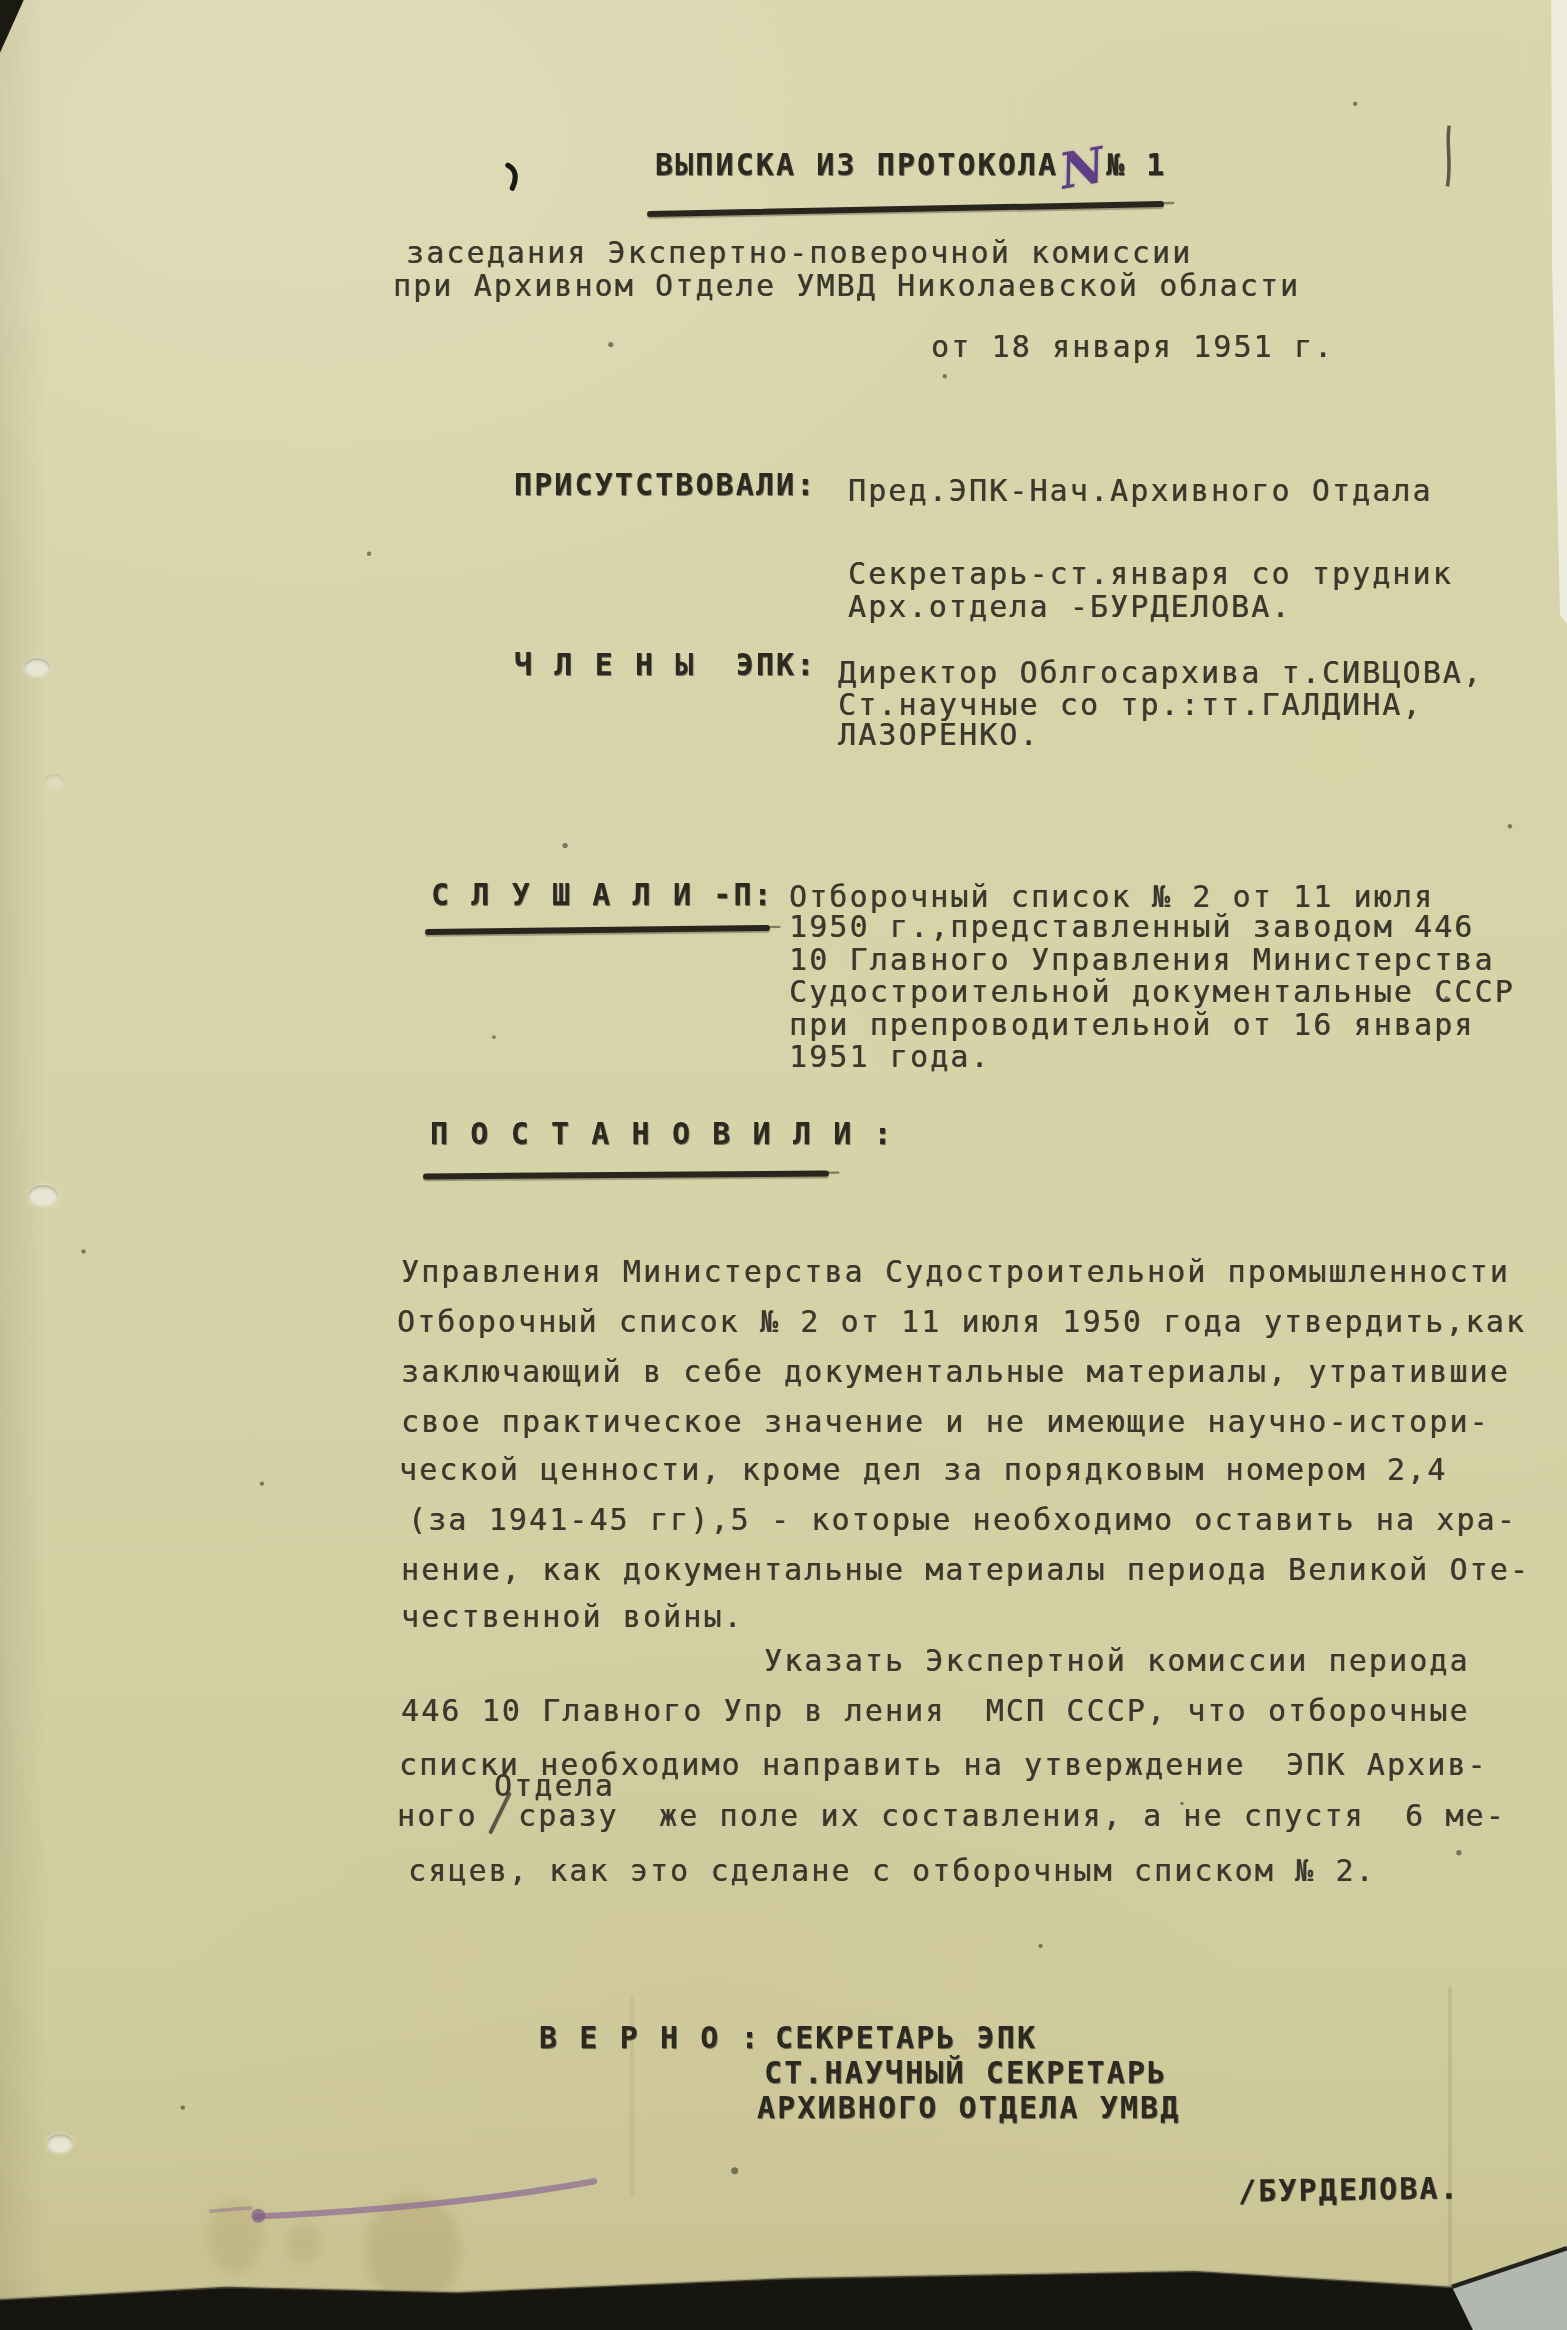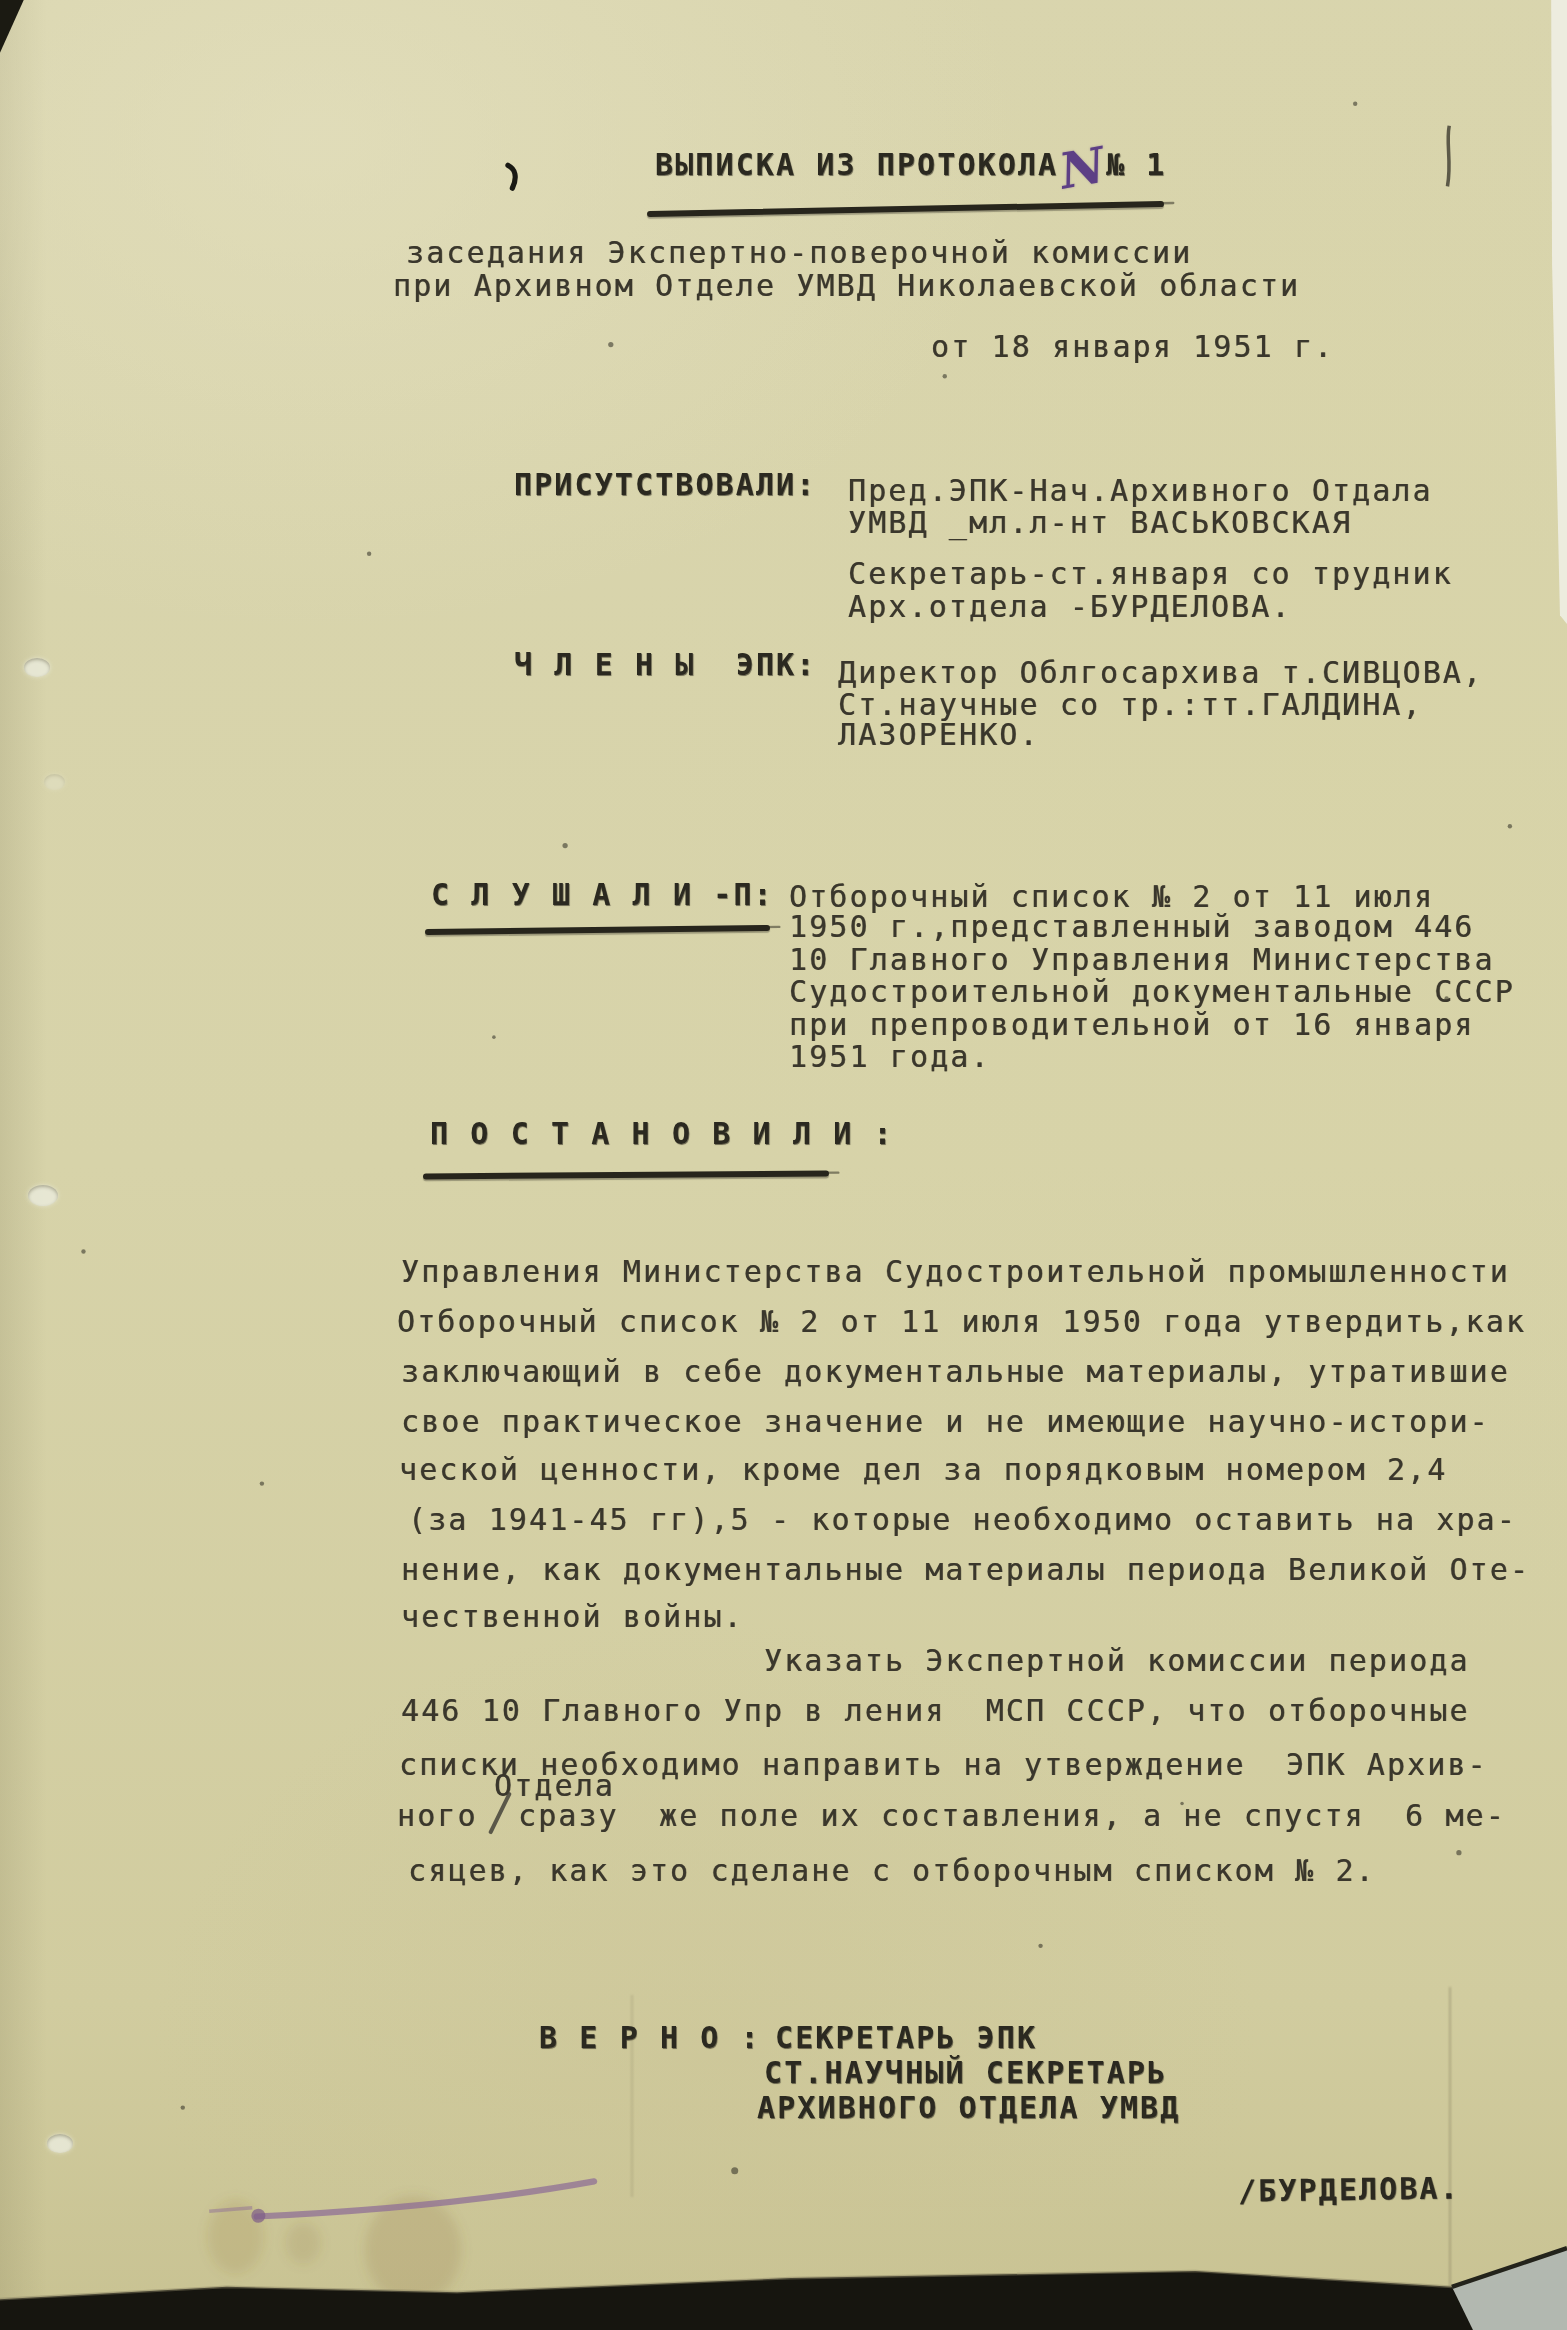--- a/index.html
+++ b/index.html
@@ -117,21 +117,20 @@
     <div class="purple-n" style="left:1048px;top:139px">N</div>
     <div class="t hdr" style="left:1094px;top:150px">№ 1</div>
     <div class="rule" style="left:635px;top:206px;width:517px;transform:rotate(-1.1deg)"></div>
 
     <div class="t" style="left:394px;top:238px">заседания Экспертно-поверочной комиссии</div>
     <div class="t" style="left:381px;top:271px">при Архивном Отделе УМВД Николаевской области</div>
     <div class="t" style="left:919px;top:332px">от 18 января 1951 г.</div>
 
     <div class="t hdr" style="left:502px;top:470px">ПРИСУТСТВОВАЛИ:</div>
     <div class="t" style="left:836px;top:476px">Пред.ЭПК-Нач.Архивного Отдала</div>
-    <div class="t" style="left:836px;top:508px">УМВД _мл.л-нт ВАСЬКОВСКАЯ</div>
     <div class="t" style="left:836px;top:559px">Секретарь-ст.января со трудник</div>
     <div class="t" style="left:836px;top:592px">Арх.отдела -БУРДЕЛОВА.</div>
 
     <div class="t hdr" style="left:502px;top:650px">Ч Л Е Н Ы  ЭПК:</div>
     <div class="t" style="left:826px;top:658px">Директор Облгосархива т.СИВЦОВА,</div>
     <div class="t" style="left:826px;top:690px">Ст.научные со тр.:тт.ГАЛДИНА,</div>
     <div class="t" style="left:826px;top:720px">ЛАЗОРЕНКО.</div>
 
     <div class="t hdr" style="left:419px;top:880px">С Л У Ш А Л И -П:</div>
     <div class="rule" style="left:413px;top:927px;width:345px;transform:rotate(-0.7deg)"></div>

